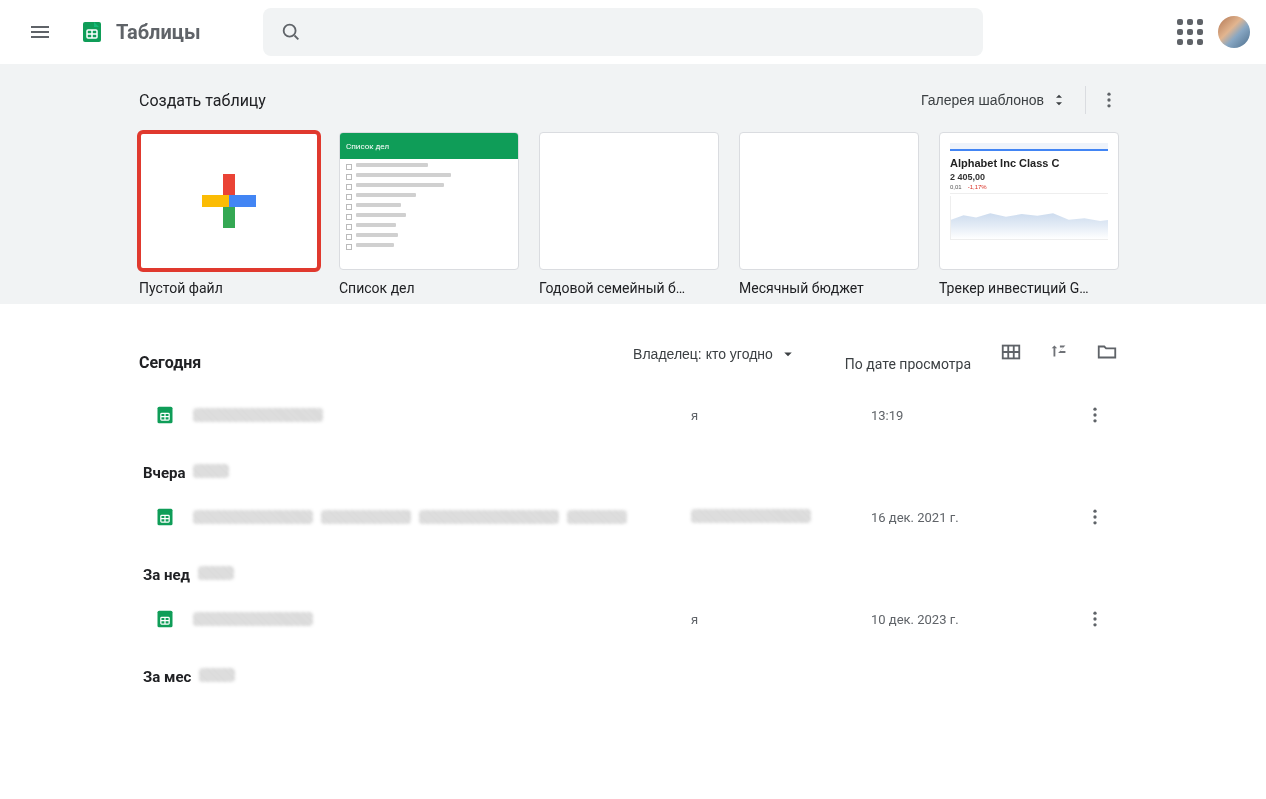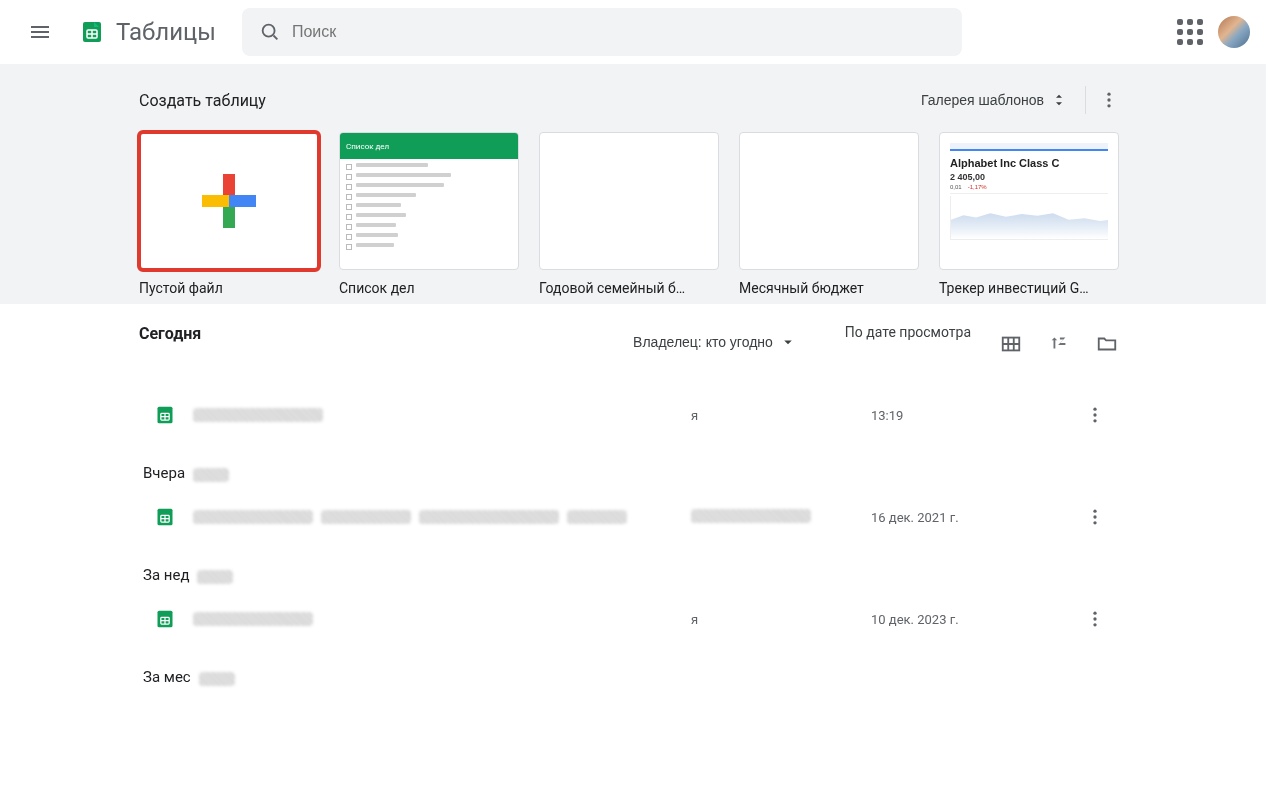--- a/index.html
+++ b/index.html
@@ -14,21 +14,21 @@
     --icon:#5f6368;
     --red:#e0392e;
   }
   *{box-sizing:border-box}
   html,body{height:100%;margin:0;padding:0;font-family:Roboto,Arial,Helvetica,sans-serif;color:var(--text);background:var(--bg);font-size:14px}
 
   
   header.app-header{height:var(--header-h);display:flex;align-items:center;padding:0 16px;gap:8px;background:#fff}
   .icon-btn{width:48px;height:48px;border:none;background:transparent;border-radius:50%;display:flex;align-items:center;justify-content:center;cursor:pointer;color:var(--icon)}
   .app-logo{display:flex;align-items:center;justify-content:center;width:40px;height:40px}
-  .app-title{font-size:24px;color:var(--text-muted);font-weight:400;margin-right:18px;margin-left:-4px}
+  .app-title{font-size:20px;color:var(--text-muted);font-weight:700;margin-right:55px;margin-left:-4px}
   .search-wrap{flex:1;display:flex;justify-content:flex-start}
   .search{width:720px;max-width:100%;height:48px;background:#f1f3f4;border-radius:8px;display:flex;align-items:center;padding:0 8px}
   .search input{flex:1;border:none;background:transparent;outline:none;font-size:16px;color:var(--text)}
   .header-right{display:flex;align-items:center;gap:4px}
   .avatar{width:32px;height:32px;border-radius:50%;background:linear-gradient(135deg,#b07452 0%,#e2b58f 40%,#88a7c3 60%,#4c6e8c 100%);border:none;cursor:pointer}
 
   
   section.templates{background:var(--template-bg);padding:16px 0 8px}
   .content-width{width:988px;max-width:calc(100% - 40px);margin:0 auto}
   .templates-header{display:flex;align-items:center;justify-content:space-between;height:40px}
@@ -65,28 +65,28 @@
   .mini-invest .t2{font-size:9px;font-weight:bold;margin-bottom:2px}
   .mini-invest .meta{font-size:6px;color:#888;display:flex;gap:6px;margin-bottom:3px}
   .mini-invest .meta span{color:#555}
   .mini-invest .meta .r{color:#d93025}
   .mini-invest hr{border:none;border-top:1px solid #eee;margin:2px 0}
   .mini-invest .chart{height:44px;position:relative;border-left:1px solid #eee;border-bottom:1px solid #eee}
   .mini-invest .area{position:absolute;inset:0;background:linear-gradient(180deg,rgba(120,160,210,.6) 0%,rgba(120,160,210,.2) 70%,rgba(120,160,210,0) 100%);clip-path:polygon(0 55%,8% 45%,16% 50%,25% 40%,35% 48%,45% 42%,55% 46%,65% 40%,75% 55%,85% 52%,95% 58%,100% 56%,100% 100%,0 100%)}
 
   
   section.files{padding:20px 0 40px}
-  .files-header{display:flex;align-items:flex-start;height:48px;gap:8px}
+  .files-header{display:flex;align-items:flex-end;height:48px;gap:8px}
   .time-group-title{font-size:16px;font-weight:700;color:#202124}
   .files-header .spacer{flex:1}
   .owner-filter{display:flex;align-items:center;gap:6px;height:36px;border:none;background:transparent;padding:0 28px 0 8px;border-radius:4px;cursor:pointer;font-size:14px;color:#3c4043}
   .sort-label{font-size:14px;color:#3c4043;padding:0 12px}
   .tool-icon{width:40px;height:40px;border:none;background:transparent;border-radius:50%;display:flex;align-items:center;justify-content:center;cursor:pointer;color:var(--icon)}
 
-  .group-heading{font-size:15px;font-weight:400;color:#202124;margin:20px 0 6px 4px;display:flex;align-items:flex-end;gap:8px}
+  .group-heading{font-size:15px;font-weight:700;color:#202124;margin:20px 0 6px 4px;display:flex;align-items:flex-start;gap:8px}
   .group-heading .smudge{width:36px;height:14px}
 
   .file-row{display:flex;align-items:center;height:58px;border-radius:24px;padding:0 8px;cursor:pointer}
   .file-icon{width:36px;display:flex;align-items:center;justify-content:center}
   .file-name{margin-left:10px;flex:1;display:flex;align-items:center;font-size:14px;color:#202124}
   .file-owner{width:180px;text-align:left;font-size:13px;color:#5f6368}
   .file-date{width:200px;text-align:left;font-size:13px;color:#5f6368}
   .file-more{width:48px;display:flex;justify-content:center}
 
   
@@ -127,21 +127,20 @@
   <div class="app-title">Таблицы</div>
 
   <div class="search-wrap">
     <div class="search">
       <button class="icon-btn" style="width:40px;height:40px">
         <svg width="22" height="22" viewBox="0 0 24 24" fill="none" stroke="currentColor" stroke-width="2">
             <circle cx="10.5" cy="10.5" r="6.5"></circle>
             <path d="M20 20l-4.2-4.2"></path>
           </svg>
       </button>
-      <input placeholder="Поиск" style="">
     </div>
   </div>
 
   <div class="header-right">
     <button class="icon-btn">
       <span class="dots9">
           <i></i>
           <i></i>
           <i></i>
           <i></i>

